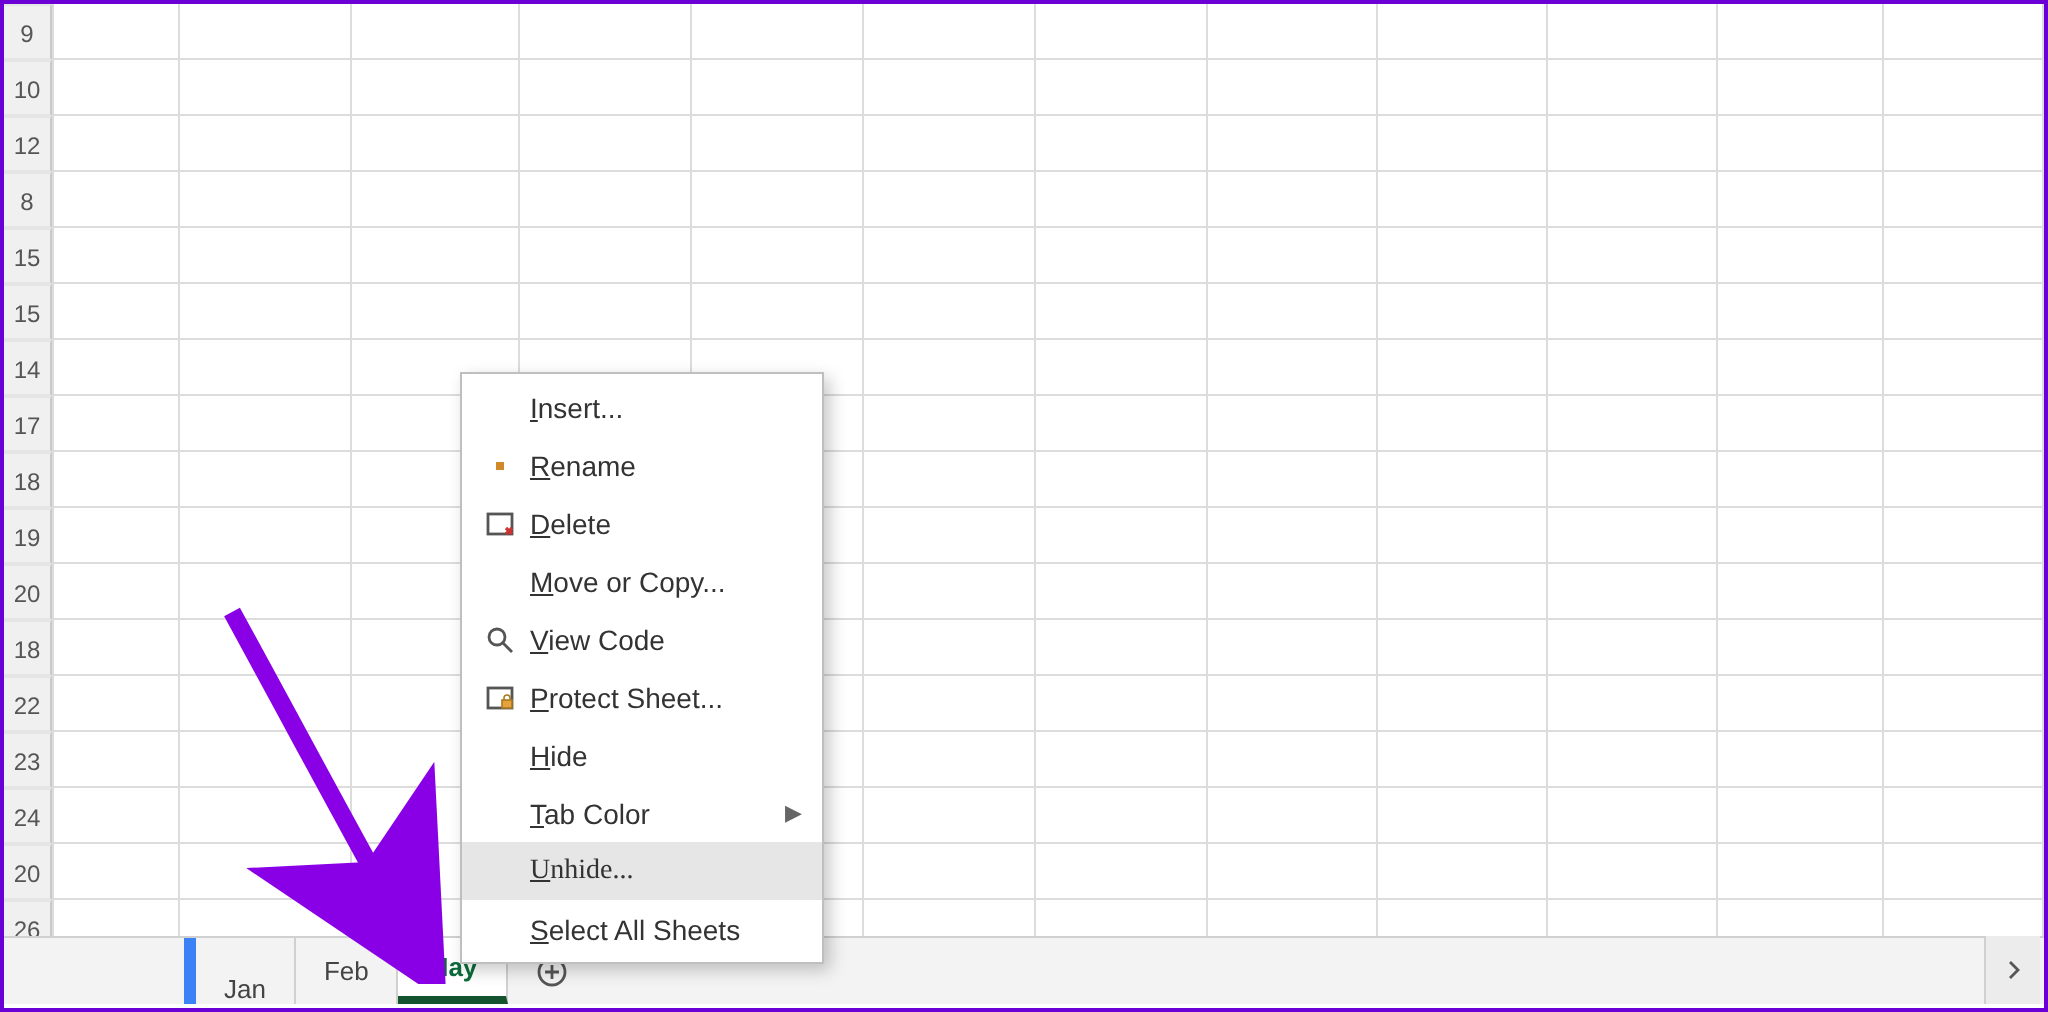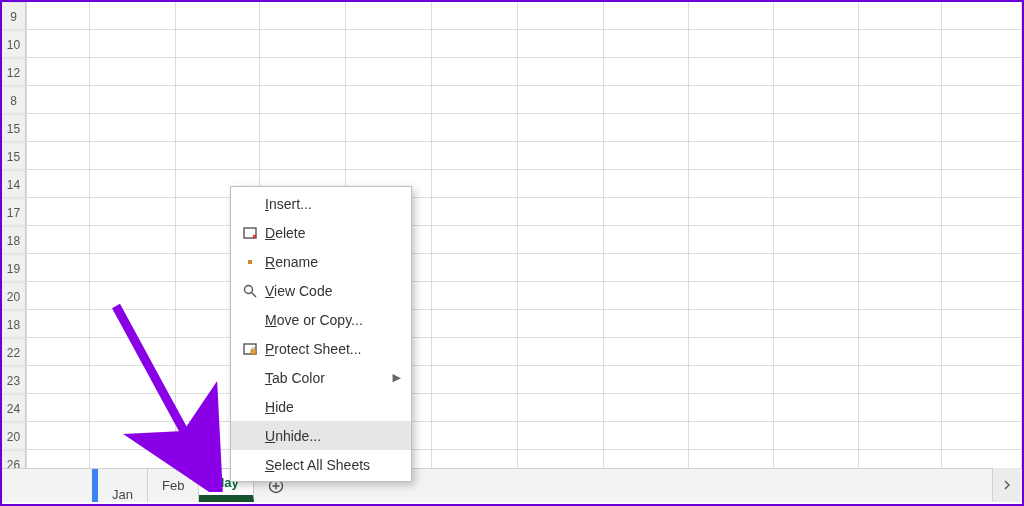--- a/index.html
+++ b/index.html
@@ -93,21 +93,21 @@
     color: #444;
     border-right: 1px solid #d0d0d0;
     cursor: pointer;
     background: #f3f3f3;
   }
   .tab.first { border-left: 6px solid #3b82f6; align-items: flex-end; }
   .tab.active {
     background: #fff;
     font-weight: 700;
     color: #0b6b3a;
-    border-bottom: 7px solid #14532d;
+    border-bottom: 4px solid #14532d;
   }
   .newsheet {
     padding: 0 14px;
     color: #666;
     display: flex; align-items: center;
   }
 
   .scroll-right {
     position: absolute;
     right: 2px; bottom: 2px;
@@ -144,20 +144,21 @@
     width: 30px;
     display: flex;
     align-items: center;
     justify-content: center;
   }
   .ctxitem .lbl { flex: 1; }
   .ctxitem .lbl .u { text-decoration: underline; }
   .ctxitem .chev { color: #666; font-size: 11px; }
   .ctxitem.hover {
     background: #e6e6e6;
+    font-family: Liberation Serif, serif;
   }
   .hl-box {
     position: absolute;
     border: 4px solid #8a00e6;
     border-radius: 6px;
     pointer-events: none;
   }
 
   
   .annot {
@@ -509,66 +510,66 @@
       </svg>
   </div>
 
   <div class="ctxmenu" id="ctxmenu">
       <div class="ctxitem">
         <span class="icon"></span>
         <span class="lbl"><span class="u">I</span>nsert...</span>
       </div>
       <div class="ctxitem">
         <span class="icon">
+          <svg width="8" height="8" viewBox="0 0 8 8">
+            <rect x="2" y="2" width="4" height="4" fill="#d08a2a"></rect>
+          </svg>
+        </span>
+        <span class="lbl"><span class="u">R</span>ename</span>
+      </div>
+      <div class="ctxitem">
+        <span class="icon">
           <svg width="16" height="16" viewBox="0 0 16 16">
             <rect x="2" y="3" width="12" height="10" class="ico"></rect>
             <path d="M11 10 L14 13 M14 10 L11 13" stroke="#c33" stroke-width="1.6"></path>
           </svg>
         </span>
         <span class="lbl"><span class="u">D</span>elete</span>
       </div>
       <div class="ctxitem">
-        <span class="icon">
-          <svg width="8" height="8" viewBox="0 0 8 8">
-            <rect x="2" y="2" width="4" height="4" fill="#d08a2a"></rect>
-          </svg>
-        </span>
-        <span class="lbl"><span class="u">R</span>ename</span>
+        <span class="icon"></span>
+        <span class="lbl"><span class="u">M</span>ove or Copy...</span>
       </div>
       <div class="ctxitem">
         <span class="icon">
           <svg width="16" height="16" viewBox="0 0 16 16">
             <circle cx="6.5" cy="6.5" r="4" class="ico"></circle>
             <path d="M9.5 9.5 L14 14" class="ico"></path>
           </svg>
         </span>
         <span class="lbl"><span class="u">V</span>iew Code</span>
-      </div>
-      <div class="ctxitem">
-        <span class="icon"></span>
-        <span class="lbl"><span class="u">M</span>ove or Copy...</span>
       </div>
       <div class="ctxitem">
         <span class="icon">
           <svg width="16" height="16" viewBox="0 0 16 16">
             <rect x="2" y="3" width="12" height="10" class="ico"></rect>
             <rect x="9" y="9" width="5" height="4" fill="#e6a23c" stroke="#aa7a1f" stroke-width="0.8"></rect>
             <path d="M10 9 v-1 a1.5 1.5 0 0 1 3 0 v1" fill="none" stroke="#aa7a1f" stroke-width="0.8"></path>
           </svg>
         </span>
         <span class="lbl"><span class="u">P</span>rotect Sheet...</span>
       </div>
       <div class="ctxitem">
         <span class="icon"></span>
+        <span class="lbl"><span class="u">H</span>ide</span>
+      </div>
+      <div class="ctxitem">
+        <span class="icon"></span>
         <span class="lbl"><span class="u">T</span>ab Color</span>
         <span class="chev">▶</span>
-      </div>
-      <div class="ctxitem">
-        <span class="icon"></span>
-        <span class="lbl"><span class="u">H</span>ide</span>
       </div>
       <div class="ctxitem hover">
         <span class="icon"></span>
         <span class="lbl"><span class="u">U</span>nhide...</span>
       </div>
       <div class="ctxitem">
         <span class="icon"></span>
         <span class="lbl"><span class="u">S</span>elect All Sheets</span>
       </div>
     </div>

